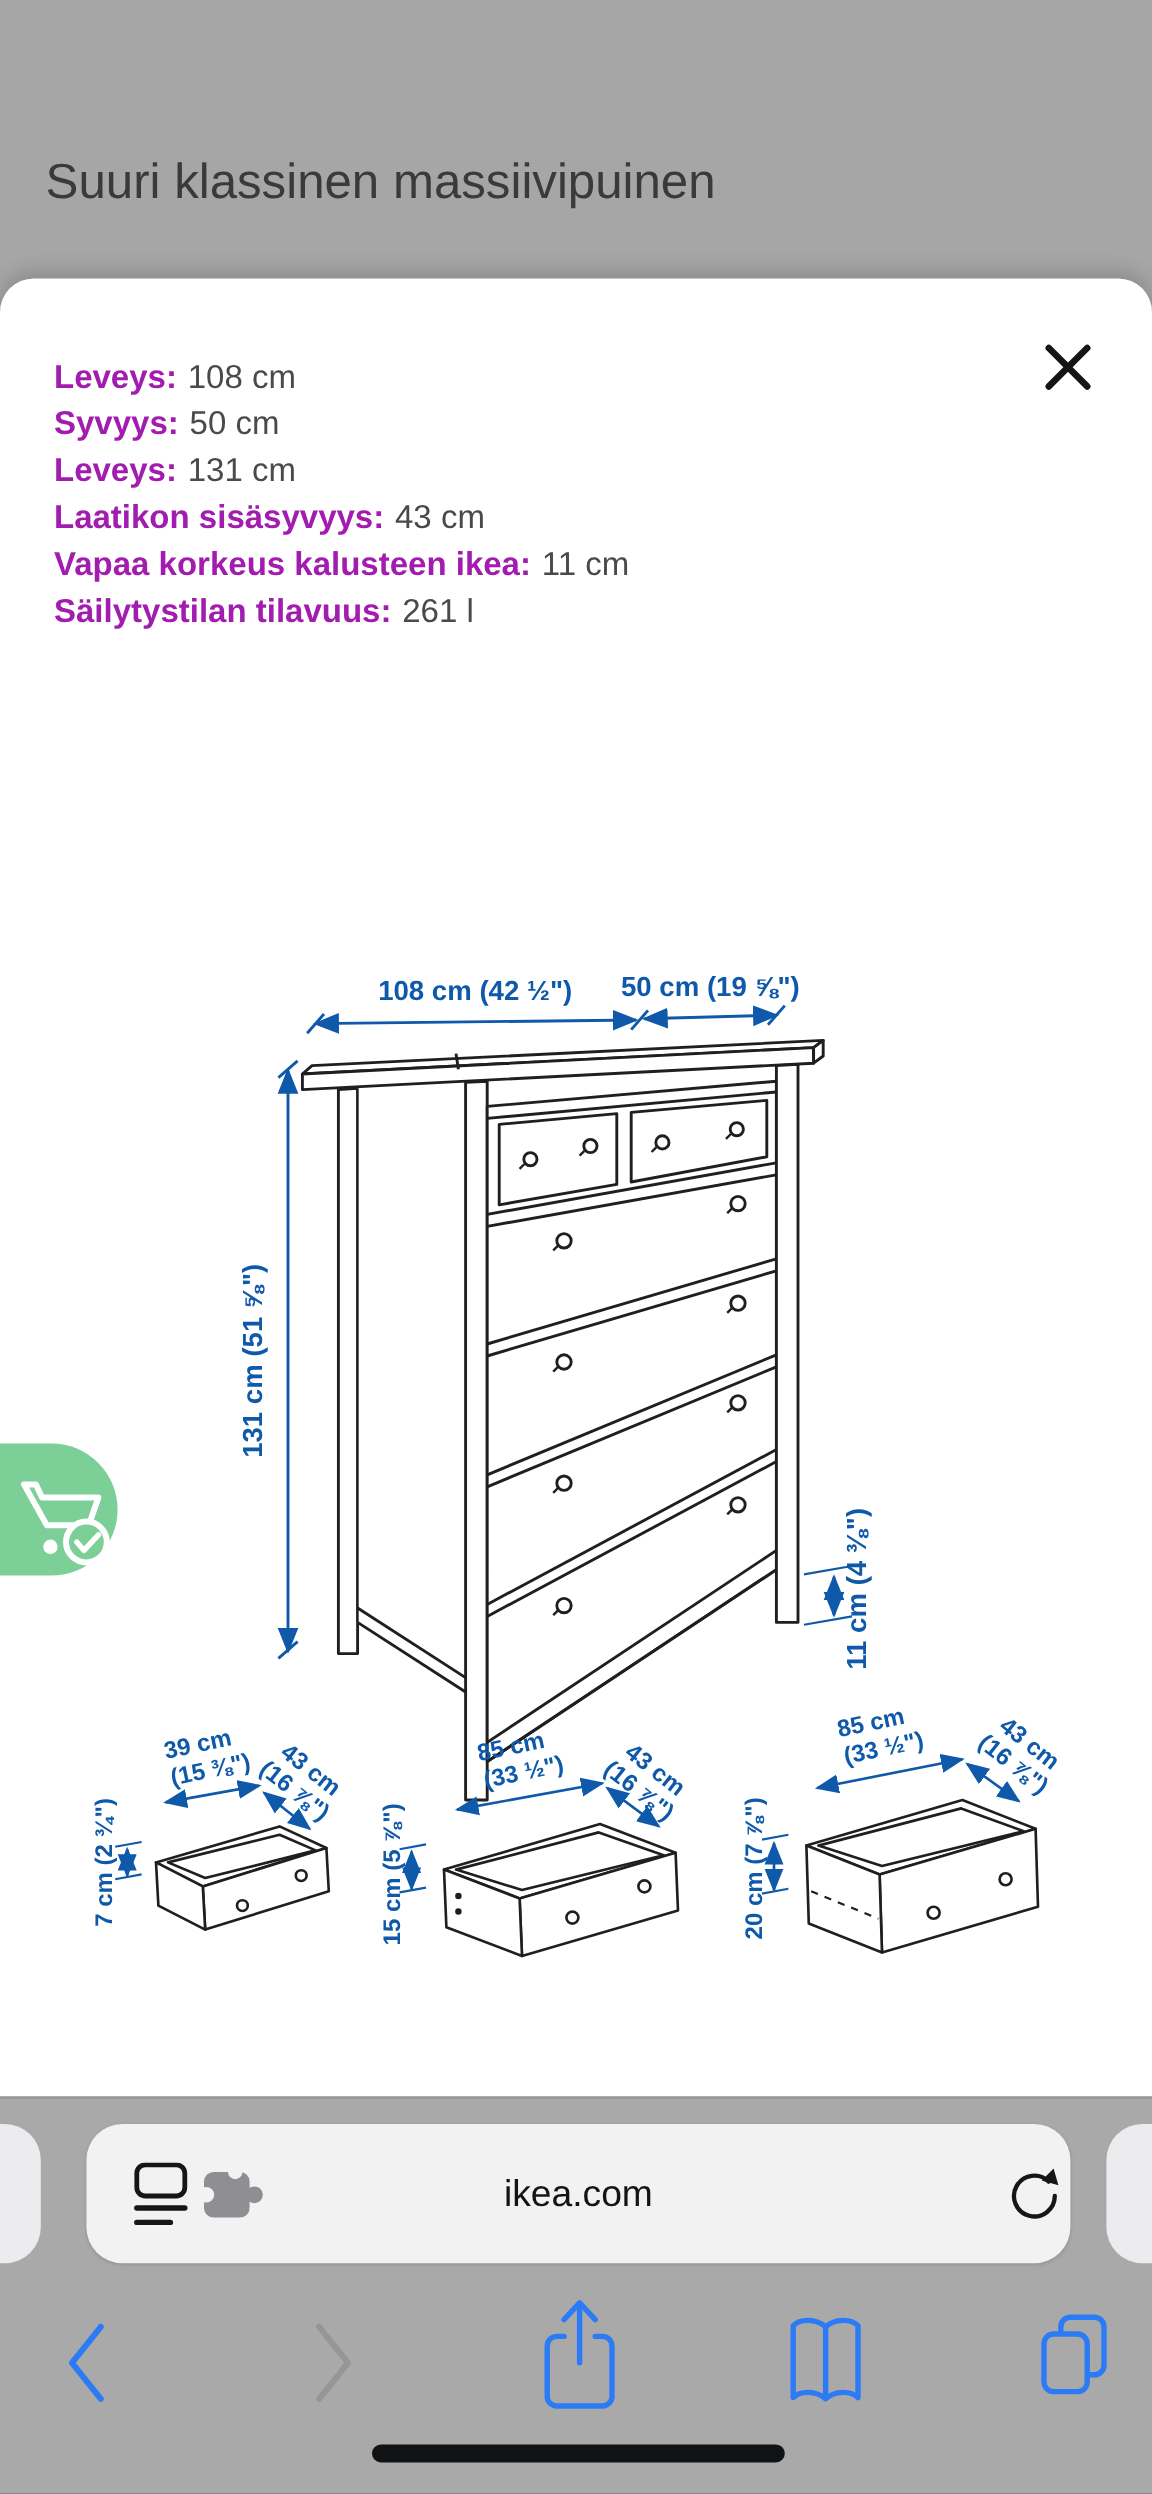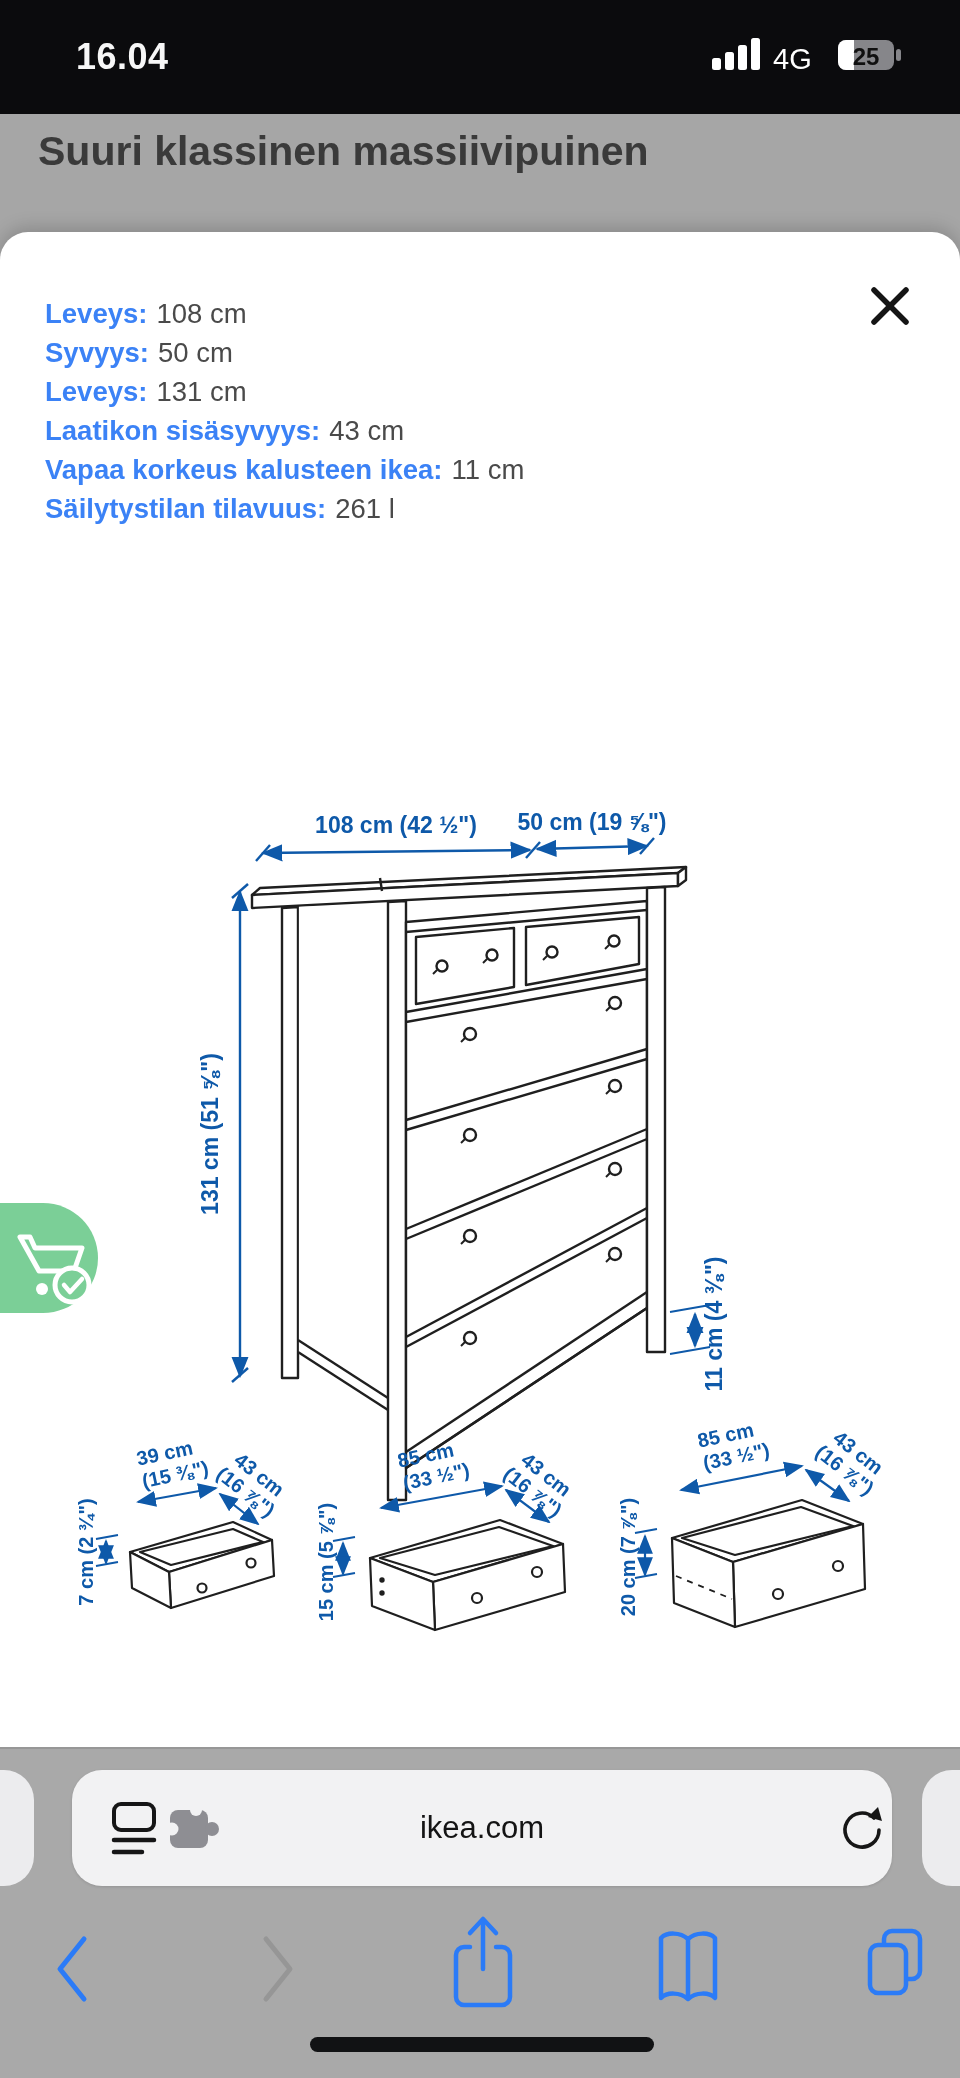--- a/index.html
+++ b/index.html
@@ -3,66 +3,46 @@
 <meta charset="utf-8">
 <style>
   html,body{margin:0;padding:0;background:#555;}
   *{box-sizing:border-box;font-family:"Liberation Sans",sans-serif;}
   .screen{position:relative;width:960px;height:2078px;background:#a6a6a6;overflow:hidden;margin:0 auto;}
   
   .statusbar{position:absolute;top:0;left:0;width:960px;height:114px;background:#0b0b0d;}
   .status-time{position:absolute;top:36px;left:76px;font-size:36px;font-weight:700;color:#f7f7f7;letter-spacing:.5px;}
   .status-right{position:absolute;top:28px;right:40px;width:210px;height:60px;}
   
-  .page-title{position:absolute;top:128px;left:38px;font-size:41px;color:#3a3a3a;white-space:nowrap;font-weight:bold;}
+  .page-title{position:absolute;top:128px;left:38px;font-size:41px;color:#3a3a3a;white-space:nowrap;}
   
   .sheet{position:absolute;top:232px;left:0;width:960px;height:1515px;background:#ffffff;border-radius:28px 28px 0 0;box-shadow:0 -4px 18px rgba(0,0,0,.18);}
   .close-btn{position:absolute;top:48px;right:44px;width:52px;height:52px;background:none;border:none;padding:0;cursor:pointer;}
   .specs{position:absolute;top:62px;left:45px;font-size:27.5px;color:#4a4a4a;line-height:39px;}
   .spec-row{white-space:nowrap;}
-  .spec-label{font-weight:700;color:#3b82f6;margin-right:9px;}
+  .spec-label{font-weight:700;color:#a21caf;margin-right:9px;}
   .diagram{position:absolute;top:568px;left:30px;}
   
   .cart-badge{position:absolute;top:1203px;left:0;width:98px;height:110px;background:#7bcf97;border-radius:0 55px 55px 0;border:none;padding:0;cursor:pointer;}
   
   .safari-bar{position:absolute;top:1747px;left:0;width:960px;height:379px;background:#a9a9a9;border-top:2px solid rgba(0,0,0,.10);}
   .tab-stub{position:absolute;top:21px;height:116px;background:#ececee;border-radius:30px;}
   .stub-left{left:-30px;width:64px;}
   .stub-right{left:922px;width:70px;}
   .url-bar{position:absolute;top:21px;left:72px;width:820px;height:116px;background:#f2f2f3;border-radius:30px;box-shadow:0 1px 3px rgba(0,0,0,.12);}
   .url-text{position:absolute;top:50%;left:50%;transform:translate(-50%,-50%);font-size:31px;color:#141414;}
   .icon-btn{position:absolute;background:none;border:none;padding:0;cursor:pointer;}
   .nav-row{position:absolute;top:158px;left:0;width:960px;height:160px;}
   .home-indicator{position:absolute;top:2037px;left:310px;width:344px;height:15px;border-radius:8px;background:#111214;}
 </style>
 </head>
 <body>
 
 <div class="screen">
 
-  <div class="statusbar">
-    <div class="status-time">16.04</div>
-    <div class="status-right">
-      <svg width="210" height="60" viewBox="0 0 210 60">
-        <g>
-          <rect x="2" y="30" width="9" height="12" rx="2.5" fill="#fff"></rect>
-          <rect x="15" y="24" width="9" height="18" rx="2.5" fill="#fff"></rect>
-          <rect x="28" y="17" width="9" height="25" rx="2.5" fill="#fff"></rect>
-          <rect x="41" y="10" width="9" height="32" rx="2.5" fill="#fff"></rect>
-        </g>
-        <text x="63" y="41" font-size="29" fill="#fff">4G</text>
-        <g>
-          <rect x="128" y="12" width="56" height="30" rx="8" fill="#86868a"></rect>
-          <path d="M128,20 a8,8 0 0 1 8,-8 h8 v30 h-8 a8,8 0 0 1 -8,-8 z" fill="#ffffff"></path>
-          <rect x="186" y="21" width="5" height="12" rx="2.5" fill="#86868a"></rect>
-          <text x="156" y="37" font-size="24" font-weight="700" fill="#101010" text-anchor="middle">25</text>
-        </g>
-      </svg>
-    </div>
-  </div>
 
   <div class="page-title">Suuri klassinen massiivipuinen</div>
 
   <div class="sheet">
 
     <button class="close-btn" aria-label="close">
       <svg width="52" height="52" viewBox="0 0 52 52">
         <line x1="10" y1="10" x2="42" y2="42" stroke="#151515" stroke-width="5.5" stroke-linecap="round"></line>
         <line x1="42" y1="10" x2="10" y2="42" stroke="#151515" stroke-width="5.5" stroke-linecap="round"></line>
       </svg>

